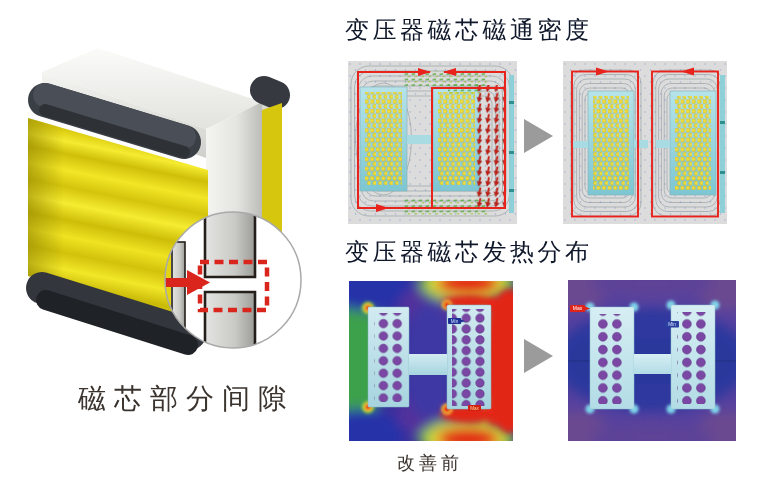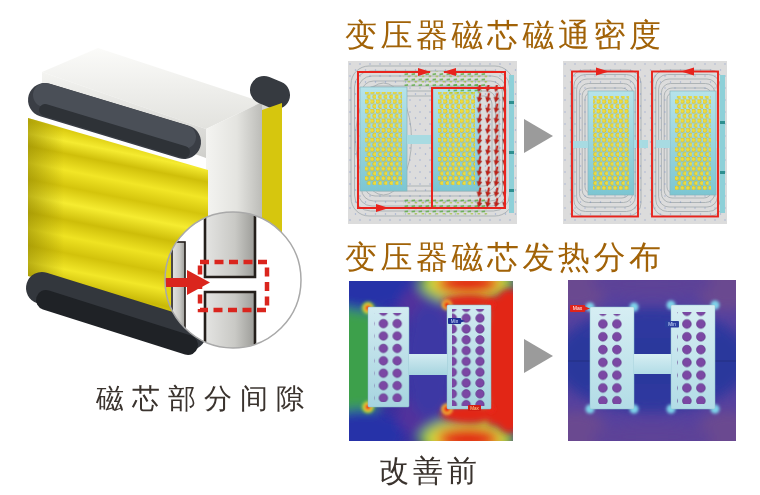--- a/index.html
+++ b/index.html
@@ -1,22 +1,22 @@
 <!DOCTYPE html>
 <html><head>
 <meta charset="utf-8">
 <style>
   html,body{margin:0;padding:0;background:#ffffff;}
   #canvas{position:relative;width:760px;height:495px;background:#ffffff;overflow:hidden;
           font-family:"Liberation Sans","DejaVu Sans",sans-serif;}
   .abs{position:absolute;}
-  .title{color:#a16207;font-size:32px;letter-spacing:3.5px;white-space:nowrap;}
+  .title{color:#0f172a;font-size:24px;letter-spacing:3.5px;white-space:nowrap;}
   .caption{color:#3a332e;text-align:center;white-space:nowrap;}
   .cap-main{font-size:28px;letter-spacing:8px;}
-  .cap-sub{font-size:30px;letter-spacing:4px;}
+  .cap-sub{font-size:18px;letter-spacing:4px;}
   .tri-right{width:0;height:0;border-top:17px solid transparent;border-bottom:17px solid transparent;}
   svg{display:block;}
 </style>
 </head>
 <body>
 
 <div id="canvas">
 
   <div class="abs" style="left:12px;top:30px;">
     <svg width="320" height="335" viewBox="0 0 320 335">
@@ -113,21 +113,21 @@
           <g>
             <rect x="141" y="248" width="34" height="9" fill="#da251d"></rect>
             <polygon points="175,240 175,265 198,252.5" fill="#da251d"></polygon>
           </g>
         </g>
         <circle cx="221" cy="250" r="68" fill="none" stroke="#a9a9a9" stroke-width="1.5"></circle>
       </g>
     </svg>
   </div>
 
-  <div class="abs caption cap-main" style="left:60px;top:380px;width:252px;text-align:right;">磁芯部分间隙</div>
+  <div class="abs caption cap-main" style="left:60px;top:380px;width:252px;">磁芯部分间隙</div>
 
   <div class="abs title" style="left:345px;top:14px;">变压器磁芯磁通密度</div>
 
   <div class="abs" style="left:348px;top:61px;">
     <svg width="169" height="163" viewBox="0 0 169 163">
       <defs>
         <linearGradient id="cy1" x1="0" y1="0" x2="0" y2="1">
           <stop offset="0" stop-color="#b6e3ea"></stop>
             <stop offset="1" stop-color="#7cc6d2"></stop>
         </linearGradient>

